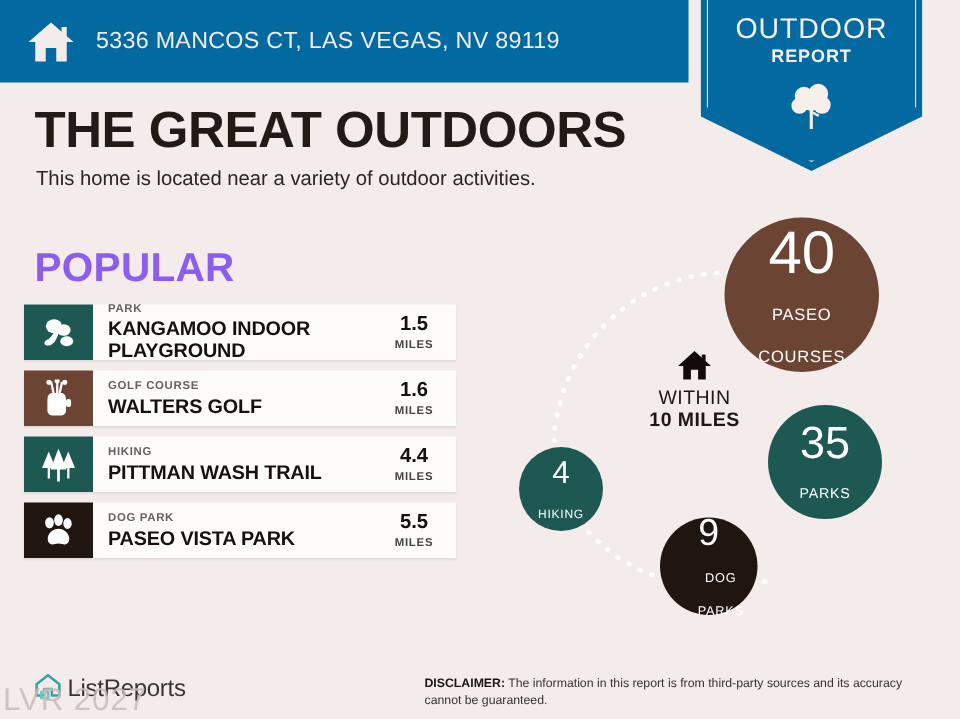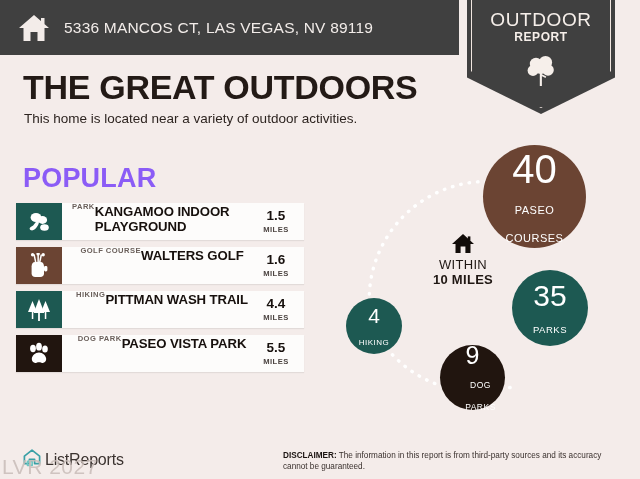--- a/index.html
+++ b/index.html
@@ -8,33 +8,33 @@
     background:#f4ecea;
     font-family:"Liberation Sans", sans-serif;
     position:relative;
     -webkit-font-smoothing:antialiased;
   }
   .page{position:absolute;left:0;top:0;width:640px;height:479px;background:#f4ecea;overflow:hidden;}
 
   
   .headerbar{
     position:absolute;left:0;top:0;width:459px;height:55px;
-    background:#404040;
+    background:#0369a1;
     display:flex;align-items:center;
   }
   .home-icon{margin-left:17px;width:34px;height:32px;display:block;}
   .addr{
     margin-left:13px;color:#f2ece9;font-size:15.5px;letter-spacing:.2px;
     font-weight:400;white-space:nowrap;
   }
 
   
   .badge{
     position:absolute;left:467px;top:0;width:148px;height:114px;
-    background:#404040;
+    background:#0369a1;
     clip-path:polygon(0 0,100% 0,100% 68%,50% 100%,0 68%);
     text-align:center;
   }
   .badge-inner{
     position:absolute;left:4px;top:0px;width:140px;height:108px;
     border:1.4px solid #f0e6e0;border-top:none;
     box-sizing:border-box;
     clip-path:polygon(0 0,100% 0,100% 66%,50% 100%,0 66%);
   }
   .badge-t1{position:absolute;left:0;top:9px;width:148px;color:#f6efea;font-size:19px;letter-spacing:.6px;font-weight:400;}
@@ -57,21 +57,21 @@
 
   
   .list{position:absolute;left:16px;top:203px;width:288px;}
   .row{
     position:relative;height:37px;margin-bottom:7px;background:#fdfcfb;
     display:flex;align-items:stretch;
     box-shadow:0 1px 1px rgba(0,0,0,.07);
   }
   .row .icbox{width:46px;flex:0 0 46px;display:flex;align-items:center;justify-content:center;}
   .row .icbox svg{display:block;}
-  .row .txt{flex:1;display:flex;flex-direction:row;justify-content:center;padding-left:10px;}
+  .row .txt{flex:1;display:flex;flex-direction:column;justify-content:center;padding-left:10px;}
   .cat{font-size:7.6px;font-weight:700;color:#6a5f5a;letter-spacing:.45px;line-height:1.1;}
   .nm{font-size:13.2px;font-weight:700;color:#17100d;letter-spacing:-.1px;line-height:1.15;margin-top:1px;}
   .dist{width:48px;flex:0 0 48px;display:flex;flex-direction:column;align-items:center;justify-content:center;padding-right:4px;}
   .dnum{font-size:13.5px;font-weight:700;color:#17100d;line-height:1;}
   .dunit{font-size:7.6px;font-weight:700;color:#4b4340;letter-spacing:.5px;margin-top:2px;}
 
   
   .info{position:absolute;left:330px;top:130px;width:310px;height:300px;}
   .arc{position:absolute;left:0;top:0;}
   .circ{position:absolute;border-radius:50%;display:flex;flex-direction:column;align-items:center;justify-content:center;color:#fff;text-align:center;gap:11px;}

